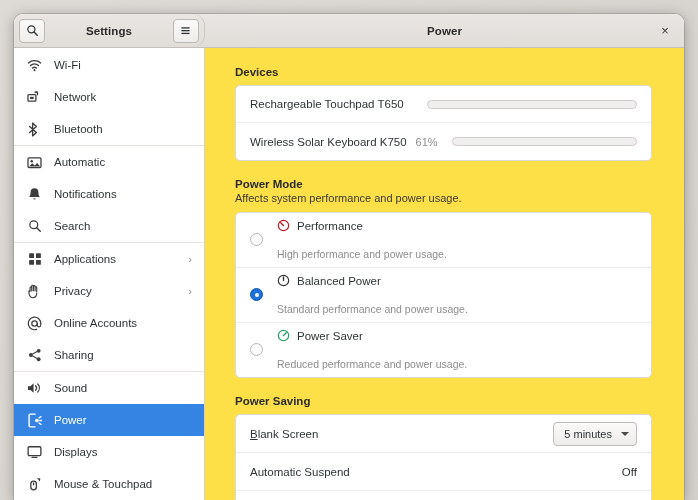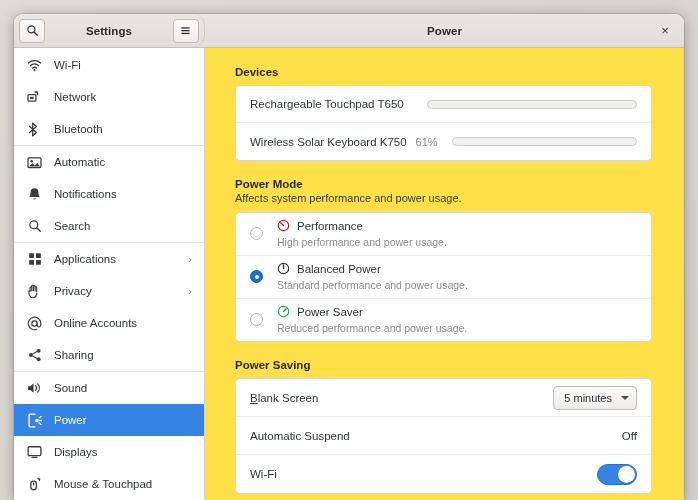--- a/index.html
+++ b/index.html
@@ -233,21 +233,21 @@
     border-color: #1459ad;
   }
   .radio.on::after {
     content: "";
     position: absolute;
     left: 3.5px; top: 3.5px;
     width: 4px; height: 4px;
     border-radius: 50%;
     background: #ffffff;
   }
-  .mode-texts { display: flex; flex-direction: column; gap: 4px; }
+  .mode-texts { display: flex; flex-direction: column; gap: 16px; }
   .mode-title-line { display: flex; align-items: center; gap: 7px; }
   .mode-ico { width: 13px; height: 13px; display: block; }
   .mode-title {
     font-size: 11.5px;
     color: #2e3436;
   }
   .mode-desc {
     font-size: 10.5px;
     color: #8d8d8d;
   }

